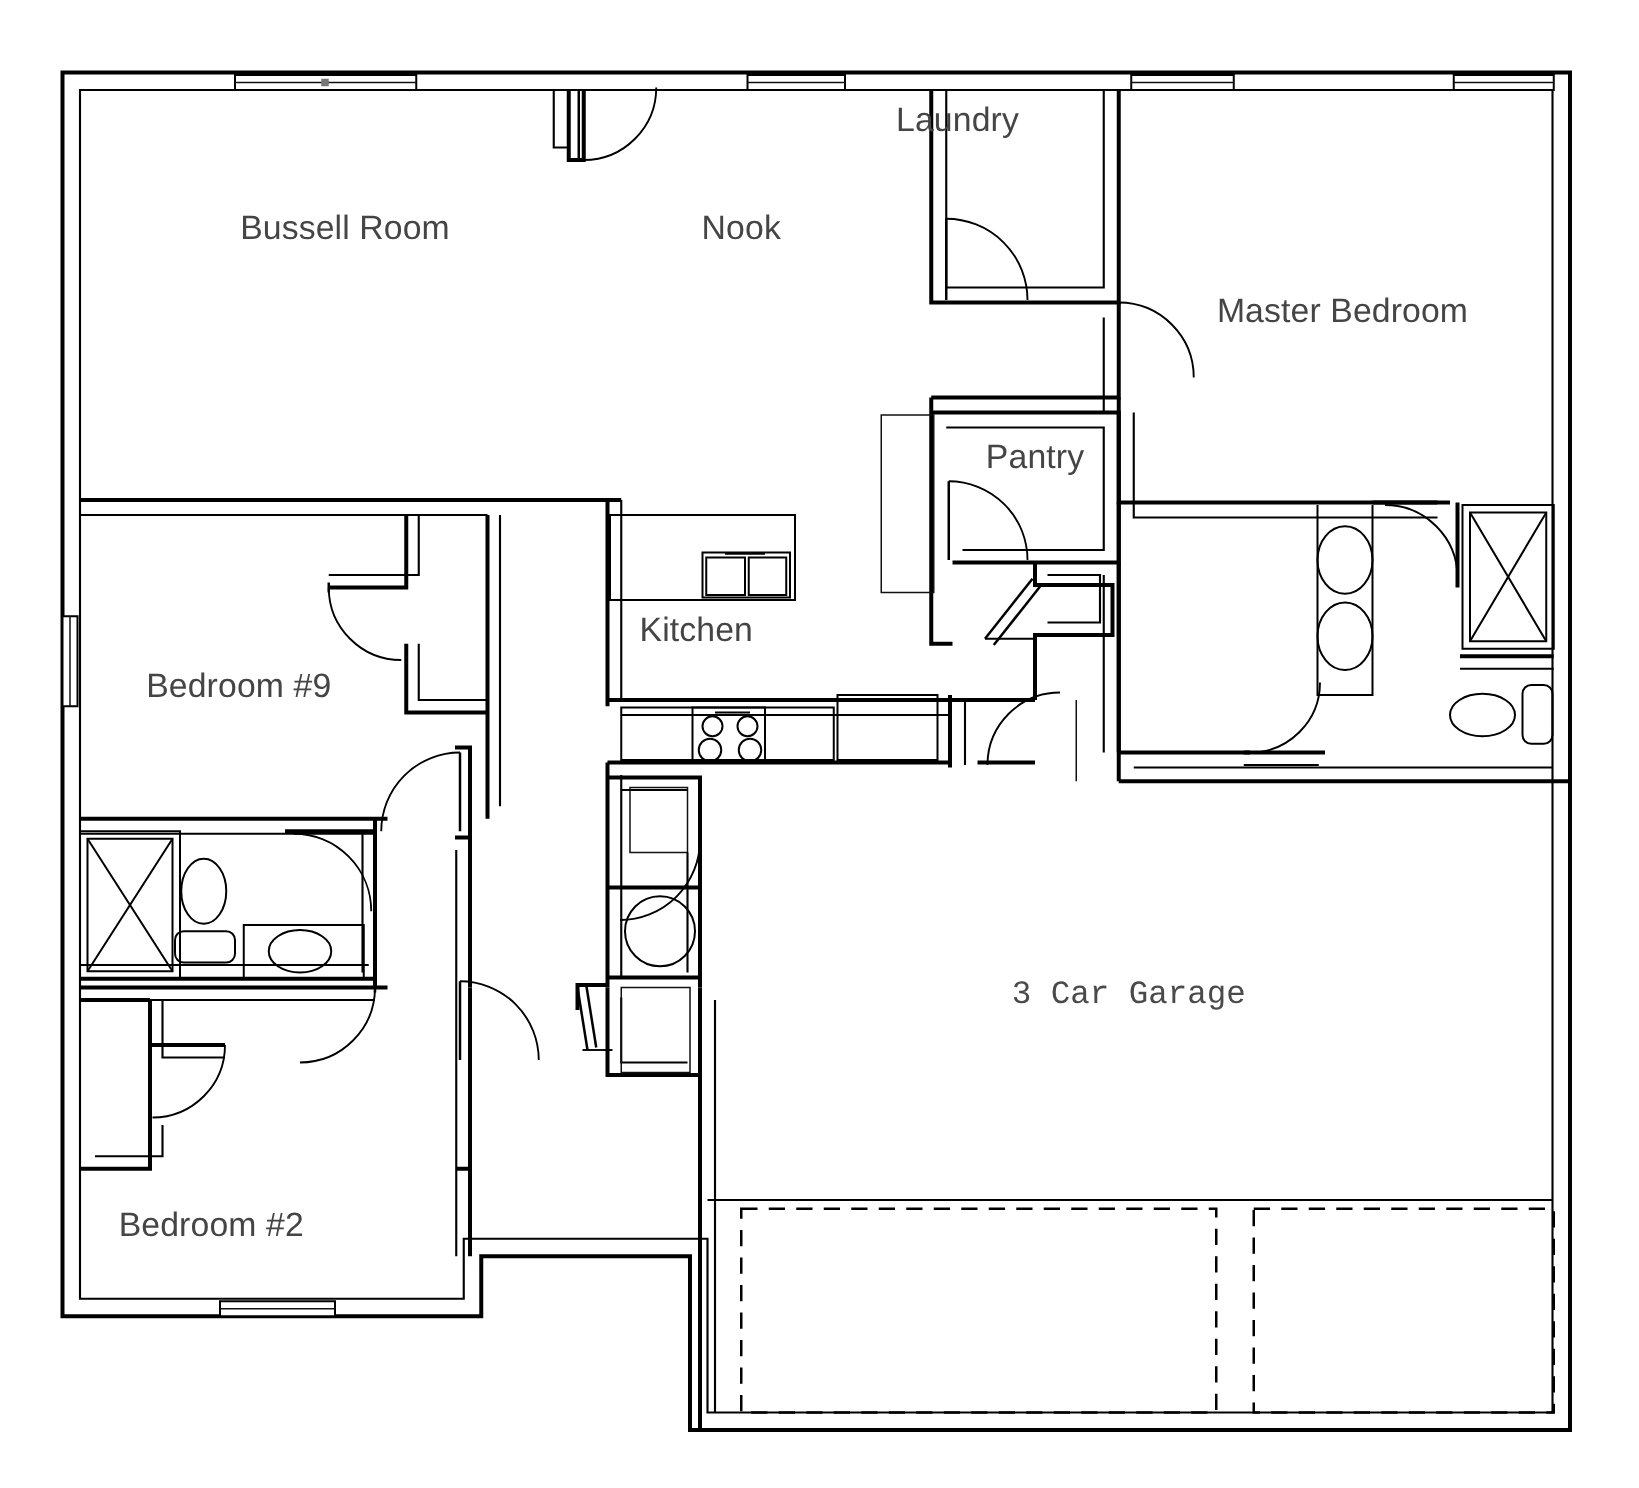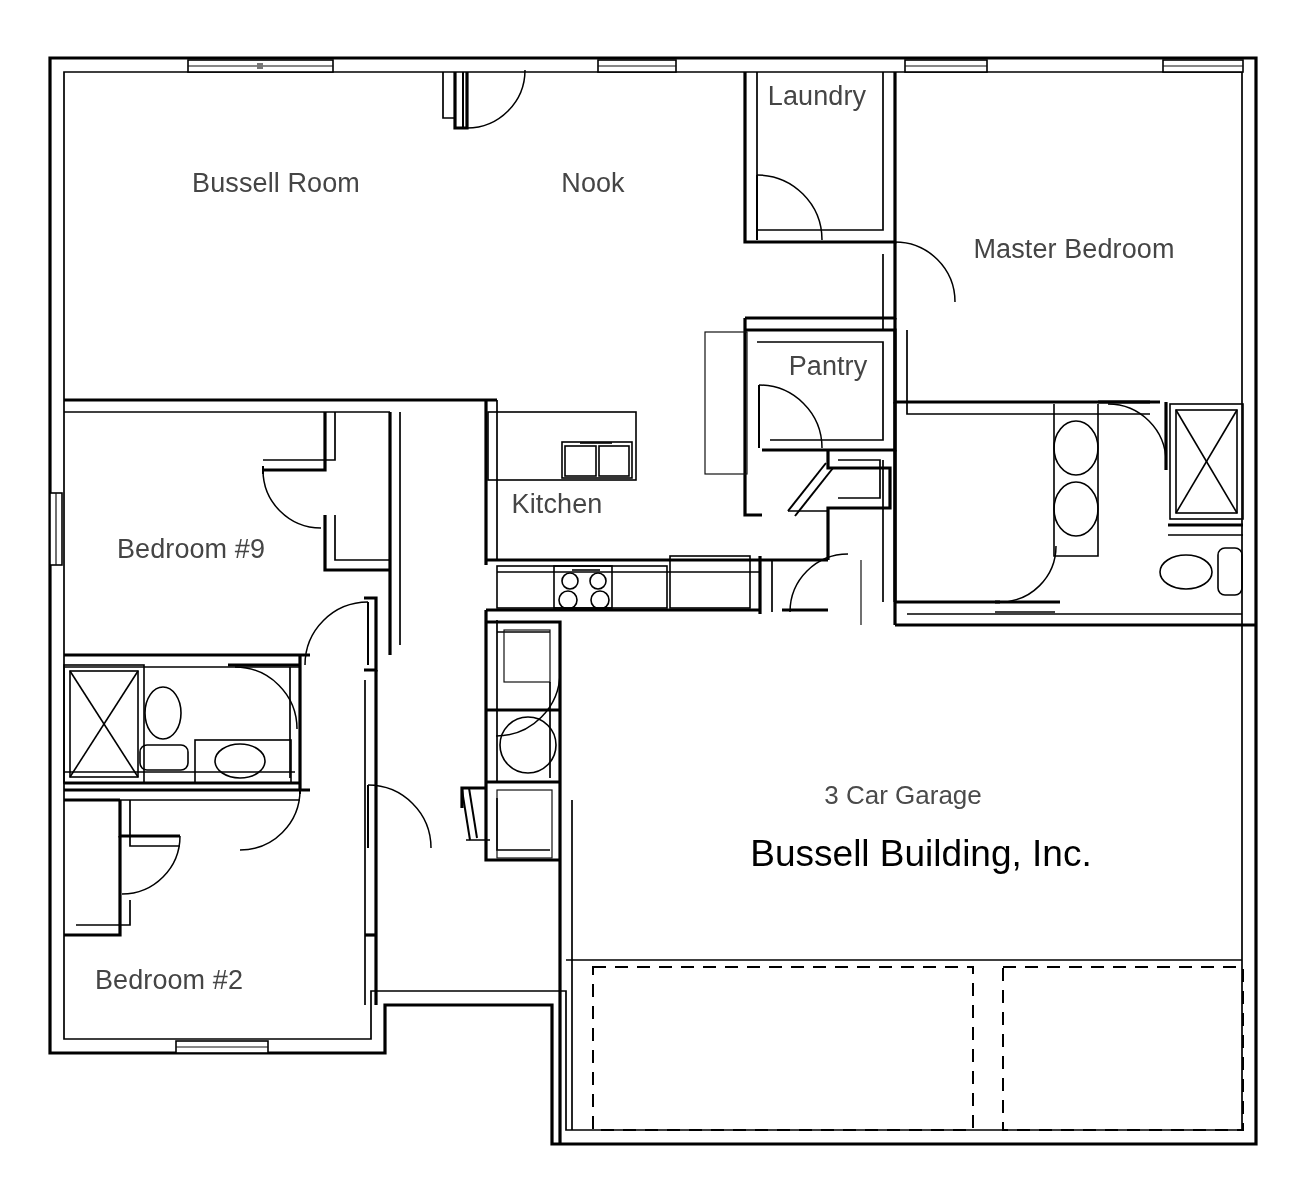--- a/index.html
+++ b/index.html
@@ -26,21 +26,21 @@
     position:absolute;
     font-family:"Liberation Sans", sans-serif;
     font-size:27px;
     color:#454545;
     white-space:nowrap;
     transform:translate(-50%,-50%);
     letter-spacing:0.1px;
   }
   .brand-sub{
     position:absolute;
-    font-family:Liberation Sans, sans-serif;
+    font-family:Liberation Mono, monospace;
     font-size:26px;
     color:#4a4a4a;
     white-space:nowrap;
     transform:translate(-50%,-50%);
   }
   .brand-main{
     position:absolute;
     font-family:"Liberation Sans", sans-serif;
     font-size:37px;
     color:#000000;
@@ -306,23 +306,22 @@
       <rect class="dashed" x="593" y="967" width="380" height="163"></rect>
       <rect class="dashed" x="1003" y="967" width="240" height="163"></rect>
 
       <path class="wall-thin" d="M 566,960 L 1242,960" stroke="none"></path>
     </g>
 
   </svg>
 
   <div class="room-label" style="left:276px;top:183px">Bussell Room</div>
   <div class="room-label" style="left:593px;top:183px">Nook</div>
-  <div class="room-label" style="left:817px;top:96px">Laundry</div>
+  <div class="room-label" style="left:766px;top:96px">Laundry</div>
   <div class="room-label" style="left:1074px;top:249px">Master Bedroom</div>
   <div class="room-label" style="left:828px;top:366px">Pantry</div>
   <div class="room-label" style="left:557px;top:504px">Kitchen</div>
   <div class="room-label" style="left:191px;top:549px">Bedroom #9</div>
   <div class="room-label" style="left:169px;top:980px">Bedroom #2</div>
 
   <div class="brand-sub" style="left:903px;top:795px">3 Car Garage</div>
-  <div class="brand-main" style="left:921px;top:854px">Bussell Building, Inc.</div>
 
 </div>
 
 </body></html>

